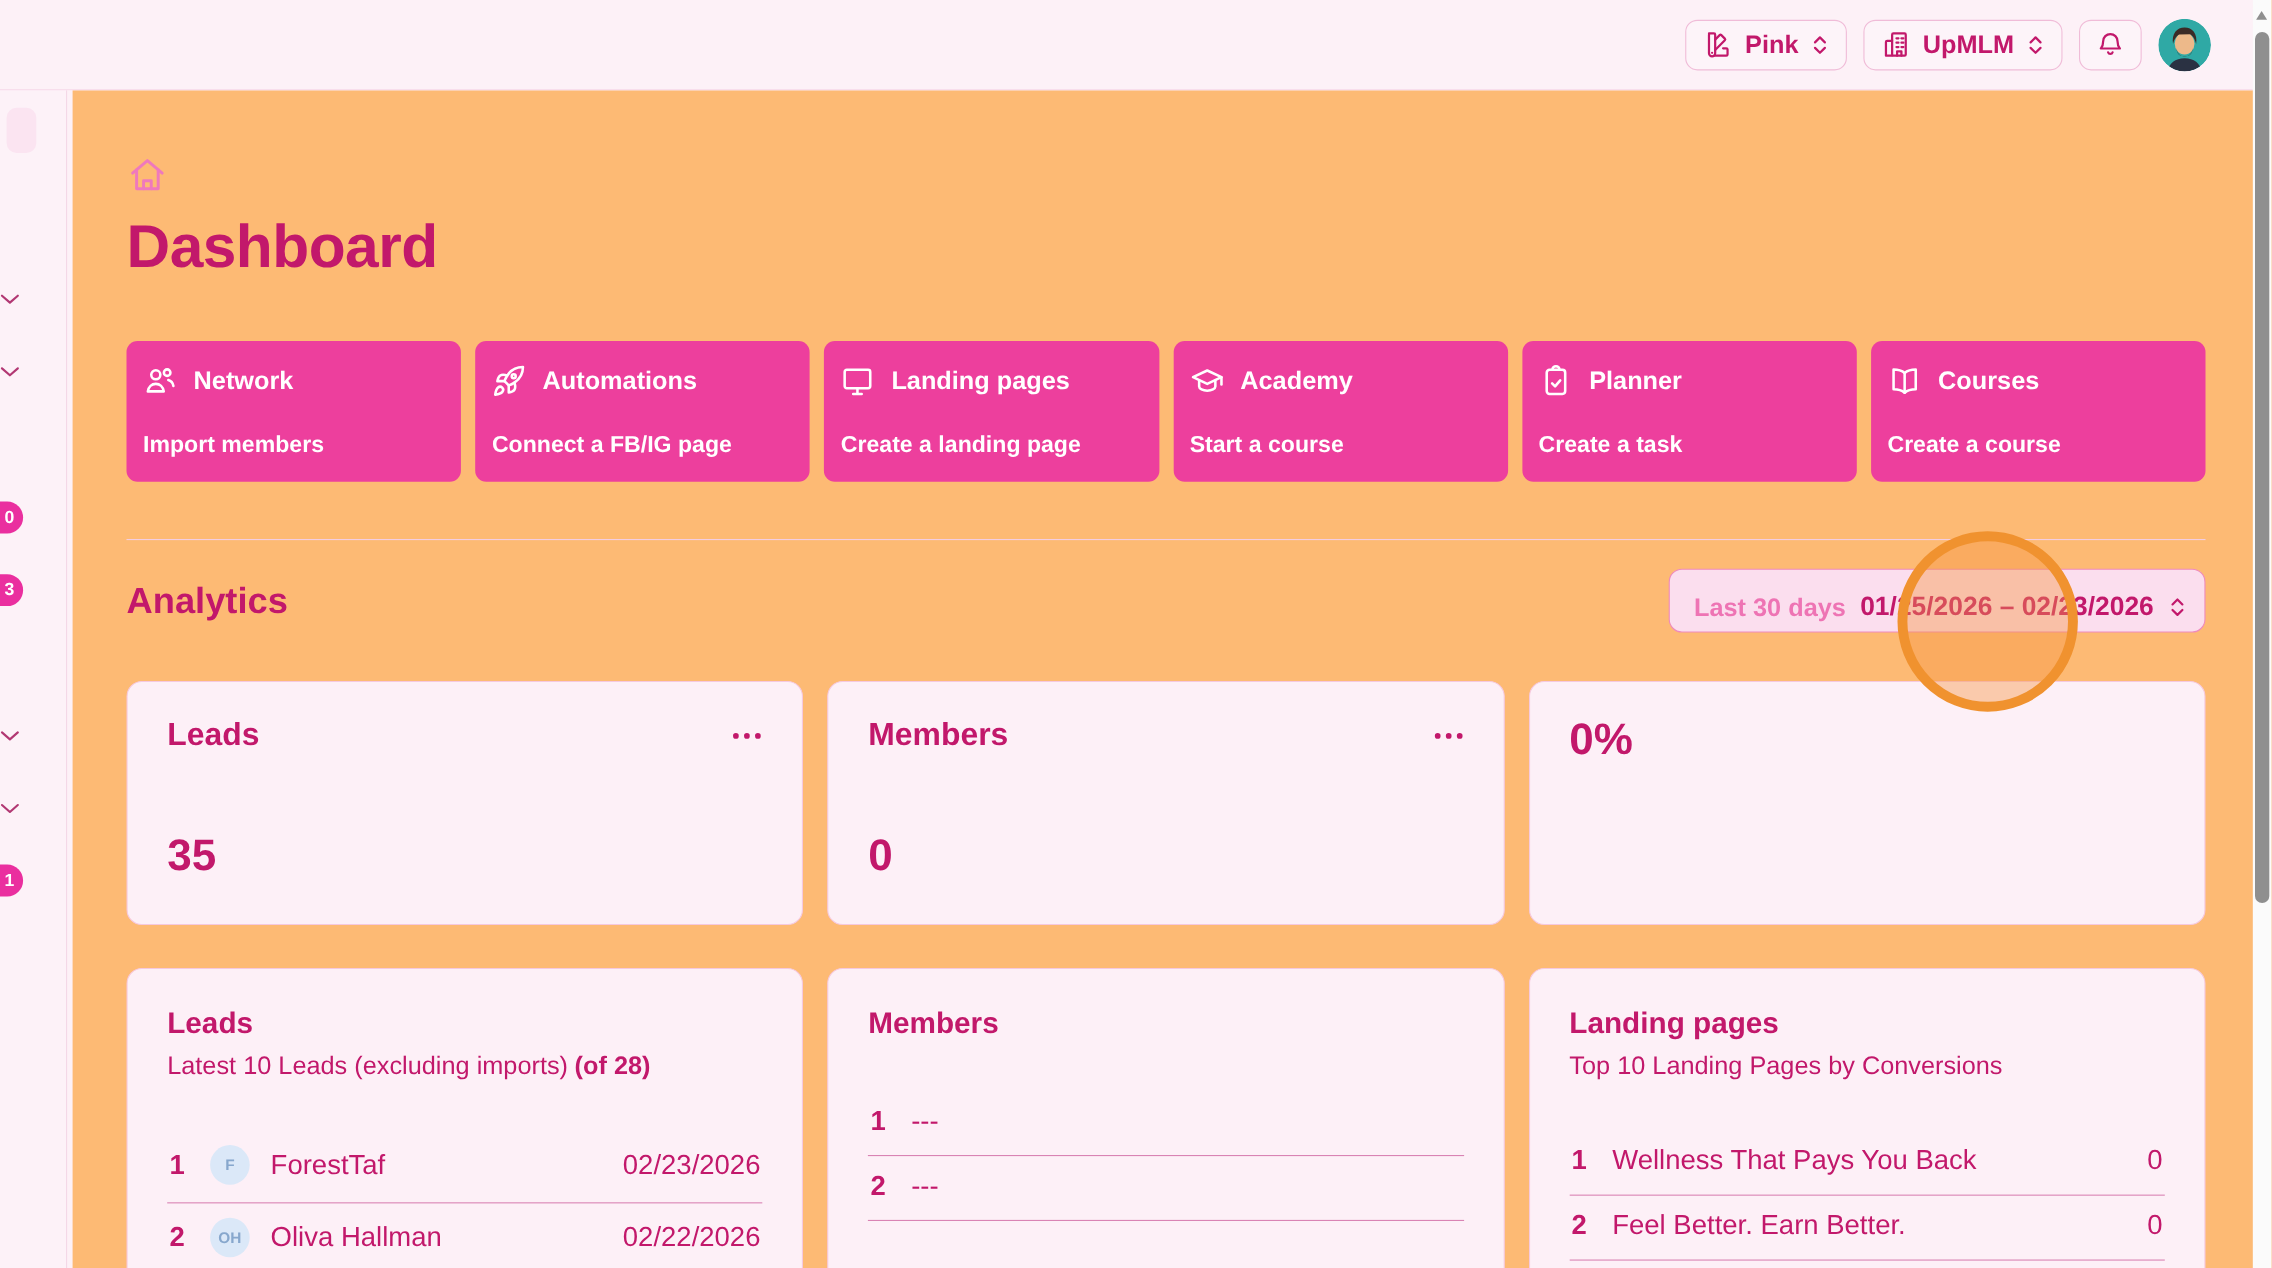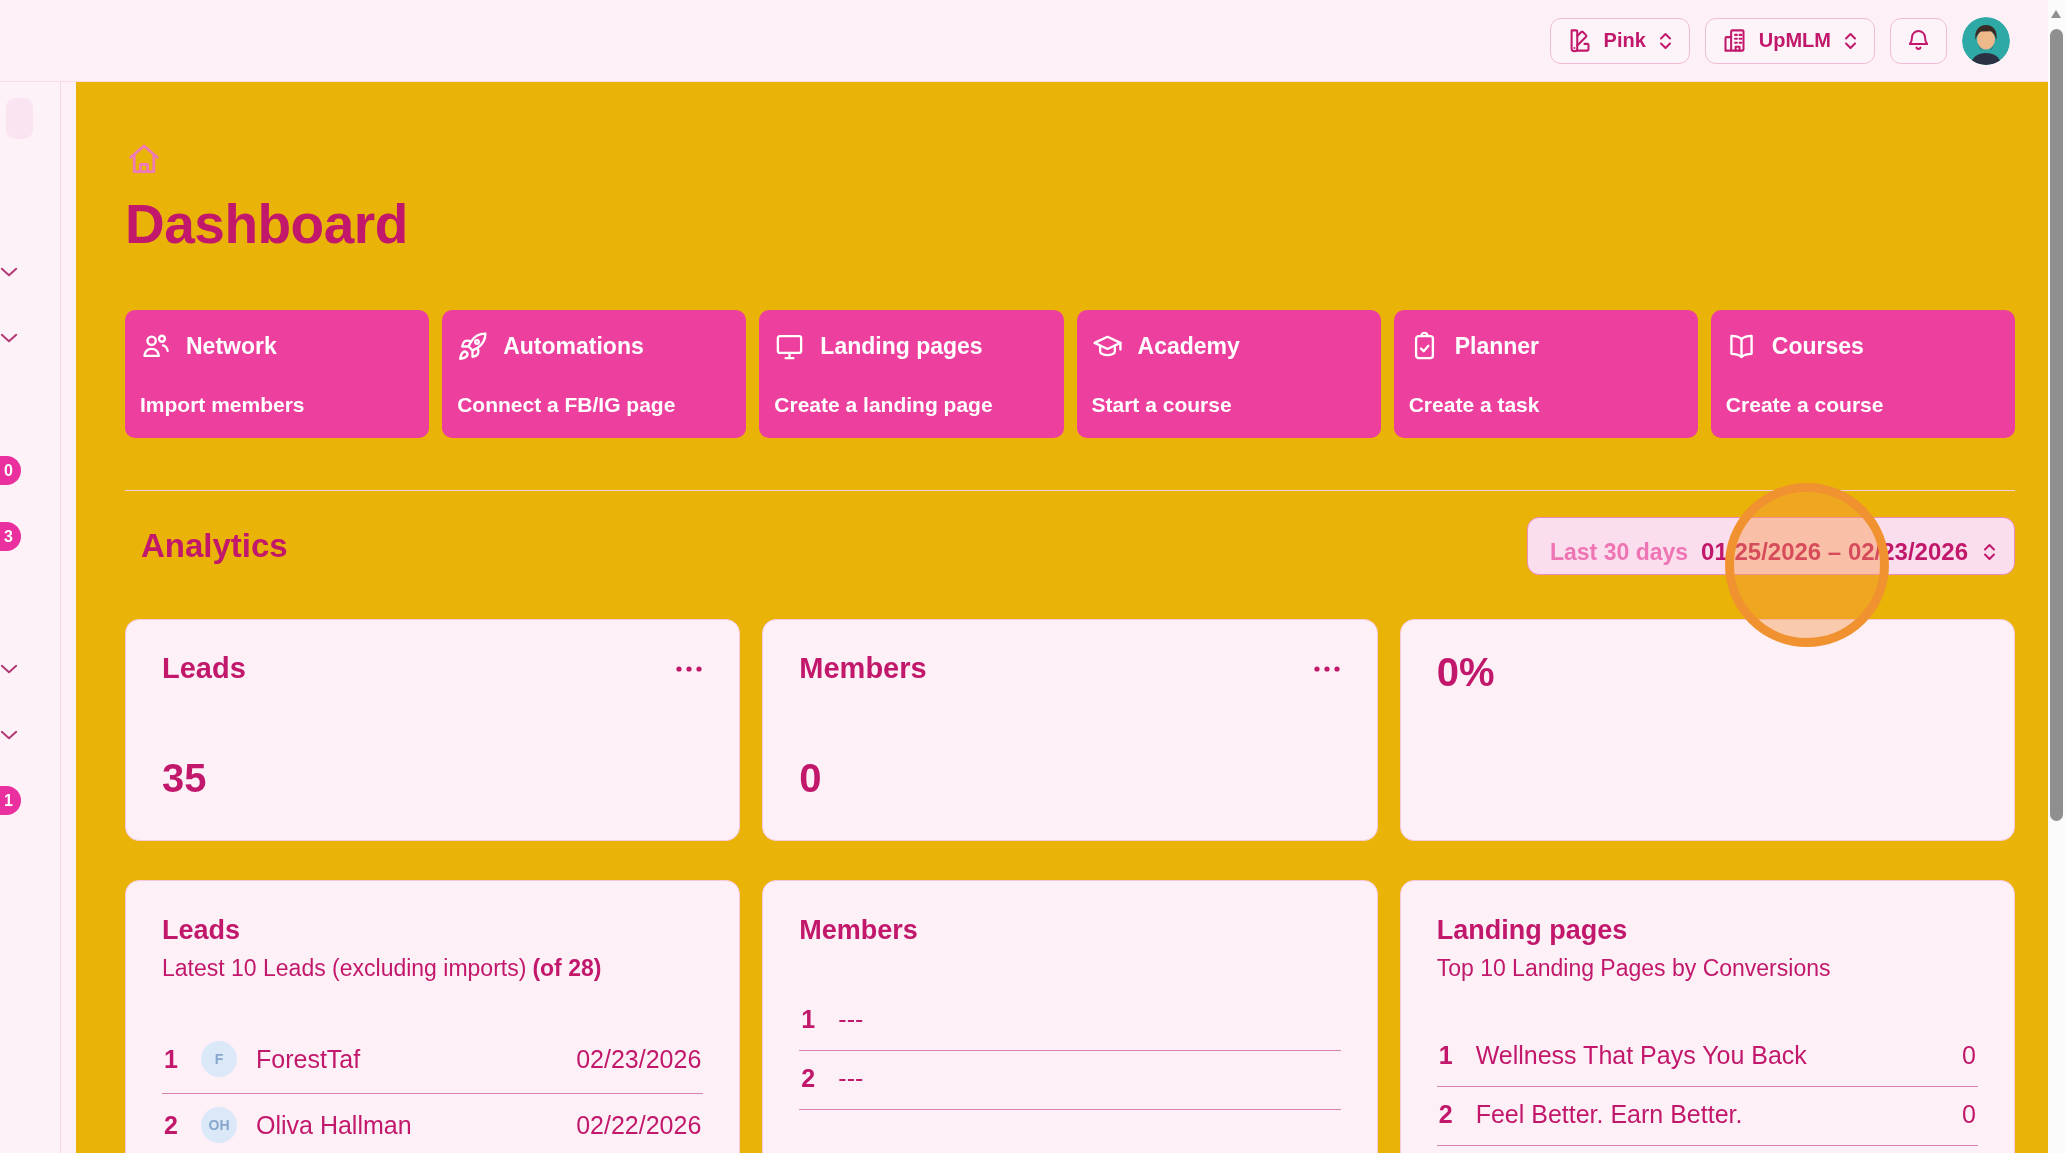--- a/index.html
+++ b/index.html
@@ -6,21 +6,21 @@
   html,body { width:2065px; height:1153px; overflow:hidden; }
   body { font-family:"Liberation Sans", sans-serif; background:#fdf1f7; position:relative; color:#c2186b; }
   svg { display:block; }
 
   
   .topbar { position:absolute; top:0; left:0; width:2048px; height:82px; background:#fdf1f7;
             border-bottom:1px solid #f8dcea; display:flex; align-items:center; justify-content:flex-end;
             gap:15px; padding-right:38px; z-index:5; }
   .tb-btn { display:flex; align-items:center; gap:11px; height:46px; padding:0 15px;
             border:1.5px solid #f0bcd8; border-radius:11px; background:#fdf4f9; color:#c2186b;
-            font-weight:700; font-size:20px; cursor:pointer; }
+            font-weight:700; font-size:23px; cursor:pointer; }
   .tb-btn .lead { width:27px; height:27px; }
   .updown { width:17px; height:24px; }
   .tb-iconbtn { width:57px; height:46px; border:1.5px solid #f0bcd8; border-radius:11px;
                 background:#fdf4f9; display:flex; align-items:center; justify-content:center; cursor:pointer; }
   .tb-iconbtn svg { width:27px; height:27px; }
   .avatar { width:48px; height:48px; border-radius:50%; overflow:hidden; cursor:pointer; }
 
   
   .scrollbar { position:absolute; top:0; right:0; width:17px; height:1153px; background:#fbfbfb; z-index:6; }
   .scroll-up { position:absolute; top:10px; left:3px; width:0; height:0;
@@ -32,35 +32,35 @@
   
   .sidebar { position:absolute; top:82px; left:0; width:61px; height:1071px; background:#fdf2f8;
              border-right:1px solid #f4d8e7; z-index:4; overflow:hidden; }
   .sb-active { position:absolute; left:6px; top:16px; width:27px; height:41px; background:#fbe4f1; border-radius:9px; }
   .sb-chev { position:absolute; left:0; width:18px; height:12px; color:#b23873; cursor:pointer; }
   .sb-badge { position:absolute; left:-17px; width:38px; height:29px; border-radius:15px; background:#ea2f9f;
               color:#ffffff; font-size:16px; font-weight:700; display:flex; align-items:center;
               justify-content:center; padding-left:13px; }
 
   
-  .main { position:absolute; top:82px; left:76px; width:1987px; height:1071px; background:#eab308;
+  .main { position:absolute; top:82px; left:66px; width:1987px; height:1071px; background:#fdba74;
           padding:0 48px 0 49px; overflow:hidden; }
   .home { margin-top:58px; width:38px; height:38px; color:#ef79bd; cursor:pointer; }
   h1 { margin-top:14px; font-size:55px; font-weight:800; letter-spacing:-0.5px; color:#c2186b; }
 
   .actions { margin-top:54px; display:flex; gap:13px; }
   .action-card { flex:1; height:128px; background:#ed3f9d; border-radius:10px; padding:21px 15px;
                  color:#ffffff; display:flex; flex-direction:column; justify-content:space-between; cursor:pointer; }
   .action-head { display:flex; align-items:center; gap:15px; font-size:23px; font-weight:700; }
   .action-head svg { width:31px; height:31px; }
   .action-sub { font-size:21px; font-weight:600; }
 
   .divider { margin-top:52px; border-top:1px solid #f3cde1; }
 
-  .analytics-row { margin-top:26px; display:flex; justify-content:space-between; align-items:center;margin-left:16px; }
+  .analytics-row { margin-top:26px; display:flex; justify-content:space-between; align-items:center; }
   h2 { font-size:33px; font-weight:700; color:#c2186b; }
   .date-select { height:58px; border:1.5px solid #ef8abd; background:#fbdeee; border-radius:12px;
                  display:flex; align-items:center; gap:13px; padding:12px 16px 0 22px; cursor:pointer; }
   .date-preset { color:#ee74b4; font-size:23px; font-weight:700; }
   .date-range { color:#c2186b; font-size:24px; font-weight:700; }
 
   .stats { margin-top:44px; display:flex; gap:22px; }
   .stat-card { flex:1; height:222px; background:#fdf0f7; border:1.5px solid #f6c9df; border-radius:14px;
                padding:32px 36px 42px; display:flex; flex-direction:column; justify-content:space-between; }
   .stat-head { display:flex; justify-content:space-between; align-items:center; }

